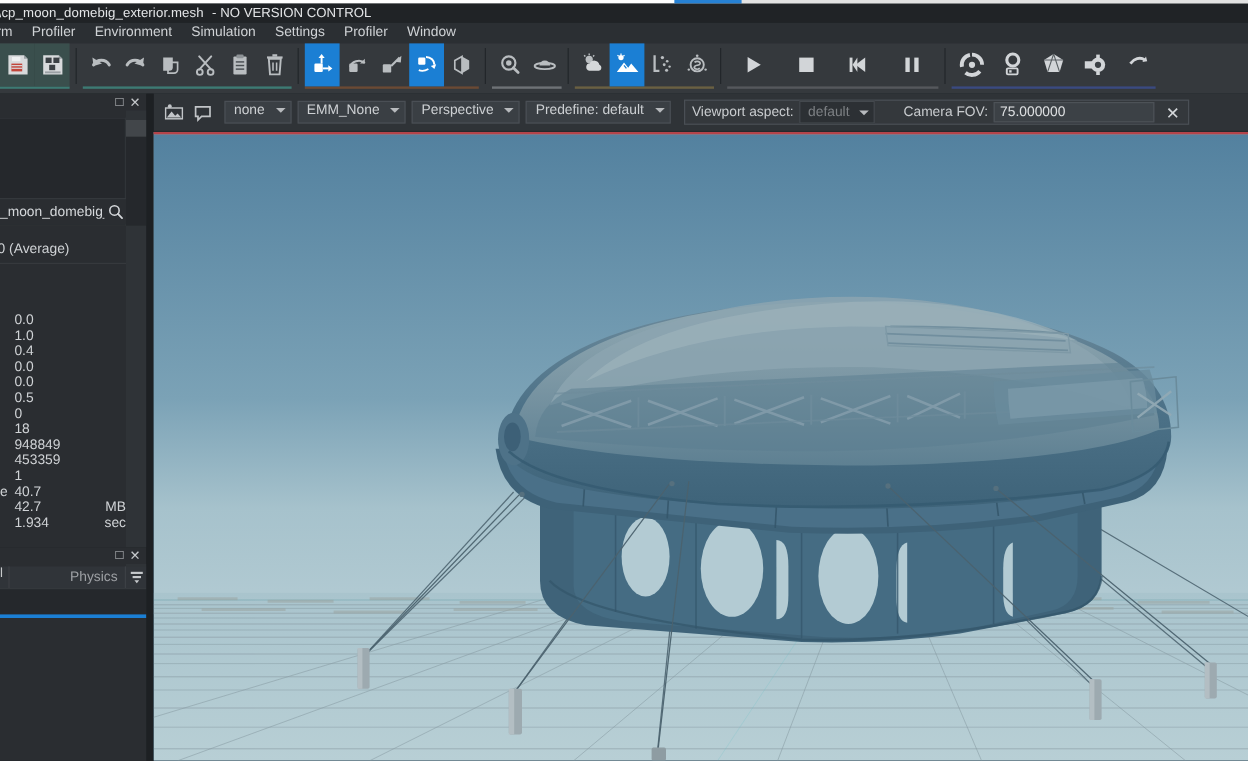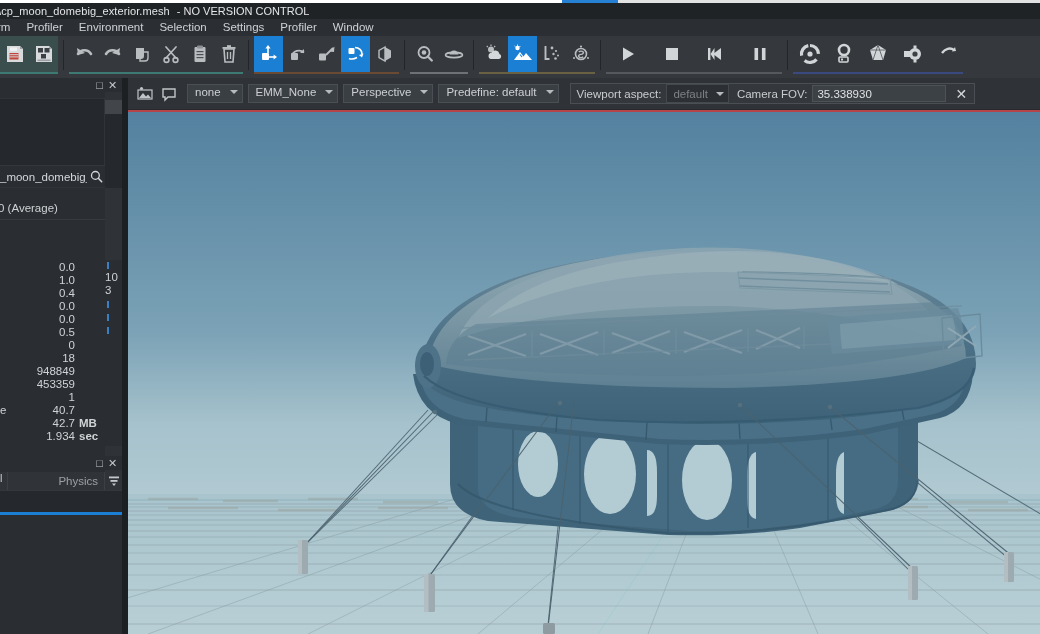--- a/index.html
+++ b/index.html
@@ -121,21 +121,21 @@
     border: 1px solid #4a4f55; background: #34383c;
     padding: 0 0 0 6px;
   }
   .aspbox .lbl { font-size: 11.5px; color: #c9cccf; margin-right: 5px; }
   .aspbox .inner {
     height: 19px; background: #2c3034; border: 1px solid #44494e;
     display: inline-flex; align-items: center; padding: 0 4px 0 6px;
     color: #7d8084; font-size: 11.5px;
   }
   .aspbox .inner .cv { margin-right: 8px; }
-  .fovlbl { font-size: 11.5px; color: #c9cccf; margin: 0 5px 0 8px; }
+  .fovlbl { font-size: 11.5px; color: #c9cccf; margin: 0 5px 0 24px; }
   .fovfield {
     height: 17px; width: 134px; background: #3c4146; border: 1px solid #4d5257;
     color: #dfe1e3; font-size: 11.5px; display: flex; align-items: center;
     padding-left: 4px;
   }
   .xclose {
     width: 26px; height: 21px; display: flex; align-items: center;
     justify-content: center; cursor: pointer; color: #d4d7da;
     font-size: 14px; margin-left: 2px;
   }
@@ -193,24 +193,24 @@
   .statrow {
     height: 13px; display: flex; align-items: center;
     font-size: 11.5px; color: #d0d3d6;
     white-space: nowrap;
   }
   .statrow .lab {
     flex: 0 0 auto; width: 8px; overflow: hidden;
     color: #d0d3d6; text-align: left; margin-right: 4px;
   }
   .statrow .val {
-    flex: 1; text-align: right; padding-right: 4px;
+    flex: 1; padding-right: 4px;
   }
   .statrow .unit {
-    flex: 0 0 26px; text-align: left; color: #d0d3d6; font-weight: bold;
+    flex: 0 0 26px; text-align: right; color: #d0d3d6;
   }
   .sidestrip {
     position: absolute; left: 105px; top: 182px; width: 17px; height: 186px;
     background: #2a2d31; overflow: hidden;
   }
   .sidenum {
     position: absolute; left: 0; font-size: 11.5px; color: #cfd2d5;
     white-space: nowrap;
   }
   .sidebar-blue {
@@ -292,21 +292,21 @@
 
   <div class="titlebar">
     <span class="tt">\cp_moon_domebig_exterior.mesh</span>
     <span class="vc">- NO VERSION CONTROL</span>
   </div>
 
   <div class="menubar">
     <div class="menuitem">rm</div>
     <div class="menuitem">Profiler</div>
     <div class="menuitem">Environment</div>
-    <div class="menuitem">Selection</div>
+    <div class="menuitem">Simulation</div>
     <div class="menuitem">Settings</div>
     <div class="menuitem">Profiler</div>
     <div class="menuitem">Window</div>
   </div>
 
   <div class="toolbar">
 
     <div class="tgroup u-teal">
       <div class="tbtn tealbg">
         <svg width="22" height="22" viewBox="0 0 22 22">
@@ -569,21 +569,21 @@
       <span class="caret"></span>
     </div>
 
     <div class="aspbox">
       <span class="lbl">Viewport aspect:</span>
       <div class="inner">
         <span class="cv">default</span>
         <span class="caret"></span>
       </div>
       <span class="fovlbl">Camera FOV:</span>
-      <div class="fovfield">35.338930</div>
+      <div class="fovfield">75.000000</div>
       <div class="xclose">✕</div>
     </div>
   </div>
 
   <div class="panelA">
     <div class="rightedge"></div>
     <div class="hdr">
       <div class="winbtn">□</div>
       <div class="winbtn cl">✕</div>
     </div>
@@ -672,28 +672,20 @@
         <span class="val">42.7</span>
         <span class="unit">MB</span>
       </div>
       <div class="statrow">
         <span class="lab"></span>
         <span class="val">1.934</span>
         <span class="unit">sec</span>
       </div>
     </div>
 
-    <div class="sidestrip">
-      <div class="sidebar-blue" style="top:2px"></div>
-      <div class="sidebar-blue" style="top:41px"></div>
-      <div class="sidebar-blue" style="top:54px"></div>
-      <div class="sidebar-blue" style="top:67px"></div>
-      <div class="sidenum" style="top:11px">10</div>
-      <div class="sidenum" style="top:24px">3</div>
-    </div>
   </div>
 
   <div class="panelB">
     <div class="rightedge2"></div>
     <div class="hdr2">
       <div class="winbtn">□</div>
       <div class="winbtn cl">✕</div>
     </div>
     <div class="tabrow">
       <div class="tabA">l</div>

